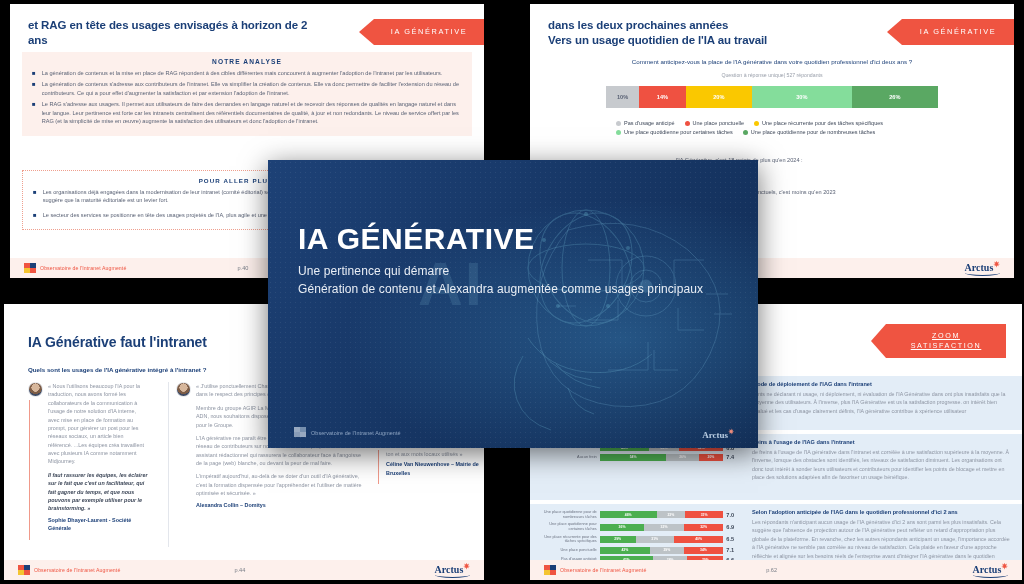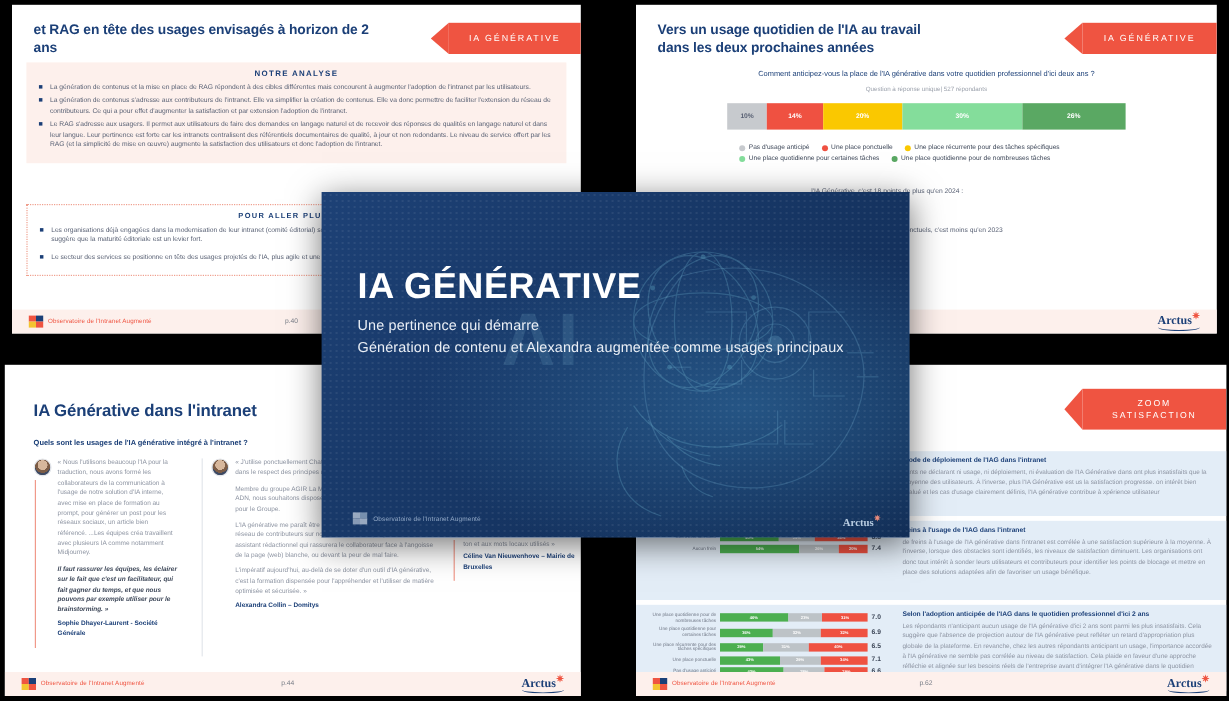--- a/index.html
+++ b/index.html
@@ -247,22 +247,22 @@
       <span class="pagenum">p.40</span>
       <div class="arctus">
         <span>Arctus</span><sup>✷</sup>
         <span class="swoosh"></span>
       </div>
     </div>
   </div>
 
   <div class="slide slide-tr">
     <div class="s-title" style="left:18px; top:14px; font-size:11.5px; width:300px;">
+      <div>dans les deux prochaines années</div>
       <div>Vers un usage quotidien de l'IA au travail</div>
-      <div>dans les deux prochaines années</div>
     </div>
     <div class="ribbon" style="right:0; top:15px; width:112px;">IA GÉNÉRATIVE</div>
 
     <div class="q-main" style="top:54px;">Comment anticipez-vous la place de l'IA générative dans votre quotidien professionnel d'ici deux ans ?</div>
     <div class="q-sub" style="top:68px;">Question à réponse unique| 527 répondants</div>
 
     <div class="stack" id="stacked-bar" style="left:76px; right:76px; top:82px;">
         <div class="seg dark" style="width: 10%; background: rgb(199, 202, 206);">10%</div>
         <div class="seg" style="width: 14%; background: rgb(239, 81, 65);">14%</div>
         <div class="seg" style="width: 20%; background: rgb(250, 200, 0);">20%</div>
@@ -315,21 +315,21 @@
         <span class="obs-text">Observatoire de l'Intranet Augmenté</span>
       </div>
       <div class="arctus">
         <span>Arctus</span><sup>✷</sup>
         <span class="swoosh"></span>
       </div>
     </div>
   </div>
 
   <div class="slide slide-bl">
-    <div class="s-title" style="left:24px; top:30px; font-size:14px;">IA Générative dans l'intranet</div>
+    <div class="s-title" style="left:24px; top:30px; font-size:14px;">IA Générative faut l'intranet</div>
     <div class="sub-q" style="left:24px; top:62px;">Quels sont les usages de l'IA générative intégré à l'intranet ?</div>
 
     <div style="position:absolute;left:24px;top:78px;width:18px;">
       <div class="avatar"></div>
     </div>
     <div class="qbar" style="left:25px; top:96px; height:140px;"></div>
     <div class="quote-col" style="left:44px; top:78px; width:100px;">
       <div>« Nous l'utilisons beaucoup l'IA pour la traduction, nous avons formé les collaborateurs de la communication à l'usage de notre solution d'IA interne, avec mise en place de formation au prompt, pour générer un post pour les réseaux sociaux, un article bien référencé. ...Les équipes créa travaillent avec plusieurs IA comme notamment Midjourney.</div>
       <div style="margin-top:5px;color:#3d4758;font-style:italic;font-weight:bold;">Il faut rassurer les équipes, les éclairer sur le fait que c'est un facilitateur, qui fait gagner du temps, et que nous pouvons par exemple utiliser pour le brainstorming. »</div>
       <div class="author" style="margin-top:3px;">Sophie Dhayer-Laurent - Société Générale</div>
@@ -367,21 +367,21 @@
       <span class="pagenum">p.44</span>
       <div class="arctus">
         <span>Arctus</span><sup>✷</sup>
         <span class="swoosh"></span>
       </div>
     </div>
   </div>
 
   <div class="slide slide-br">
     <div class="s-title" style="left:70px; top:26px; font-size:14px;">pour renforcer</div>
-    <div class="ribbon two-line" style="right:0; top:20px; width:120px;">
+    <div class="ribbon two-line" style="right:16px; top:20px; width:120px;text-decoration:underline;">
       <span>ZOOM</span>
       <span>SATISFACTION</span>
     </div>
 
     <div class="band" style="left:0; top:72px; right:0; height:54px;"></div>
     <div class="br-text" style="left:222px; top:76px; right:10px;">
       <span class="br-title">thode de déploiement de l'IAG dans l'intranet</span>
       <span>dants ne déclarant ni usage, ni déploiement, ni évaluation de l'IA Générative dans ont plus insatisfaits que la moyenne des utilisateurs. À l'inverse, plus l'IA Générative est us la satisfaction progresse. on intérêt bien évalué et les cas d'usage clairement définis, l'IA générative contribue à xpérience utilisateur</span>
     </div>
 

